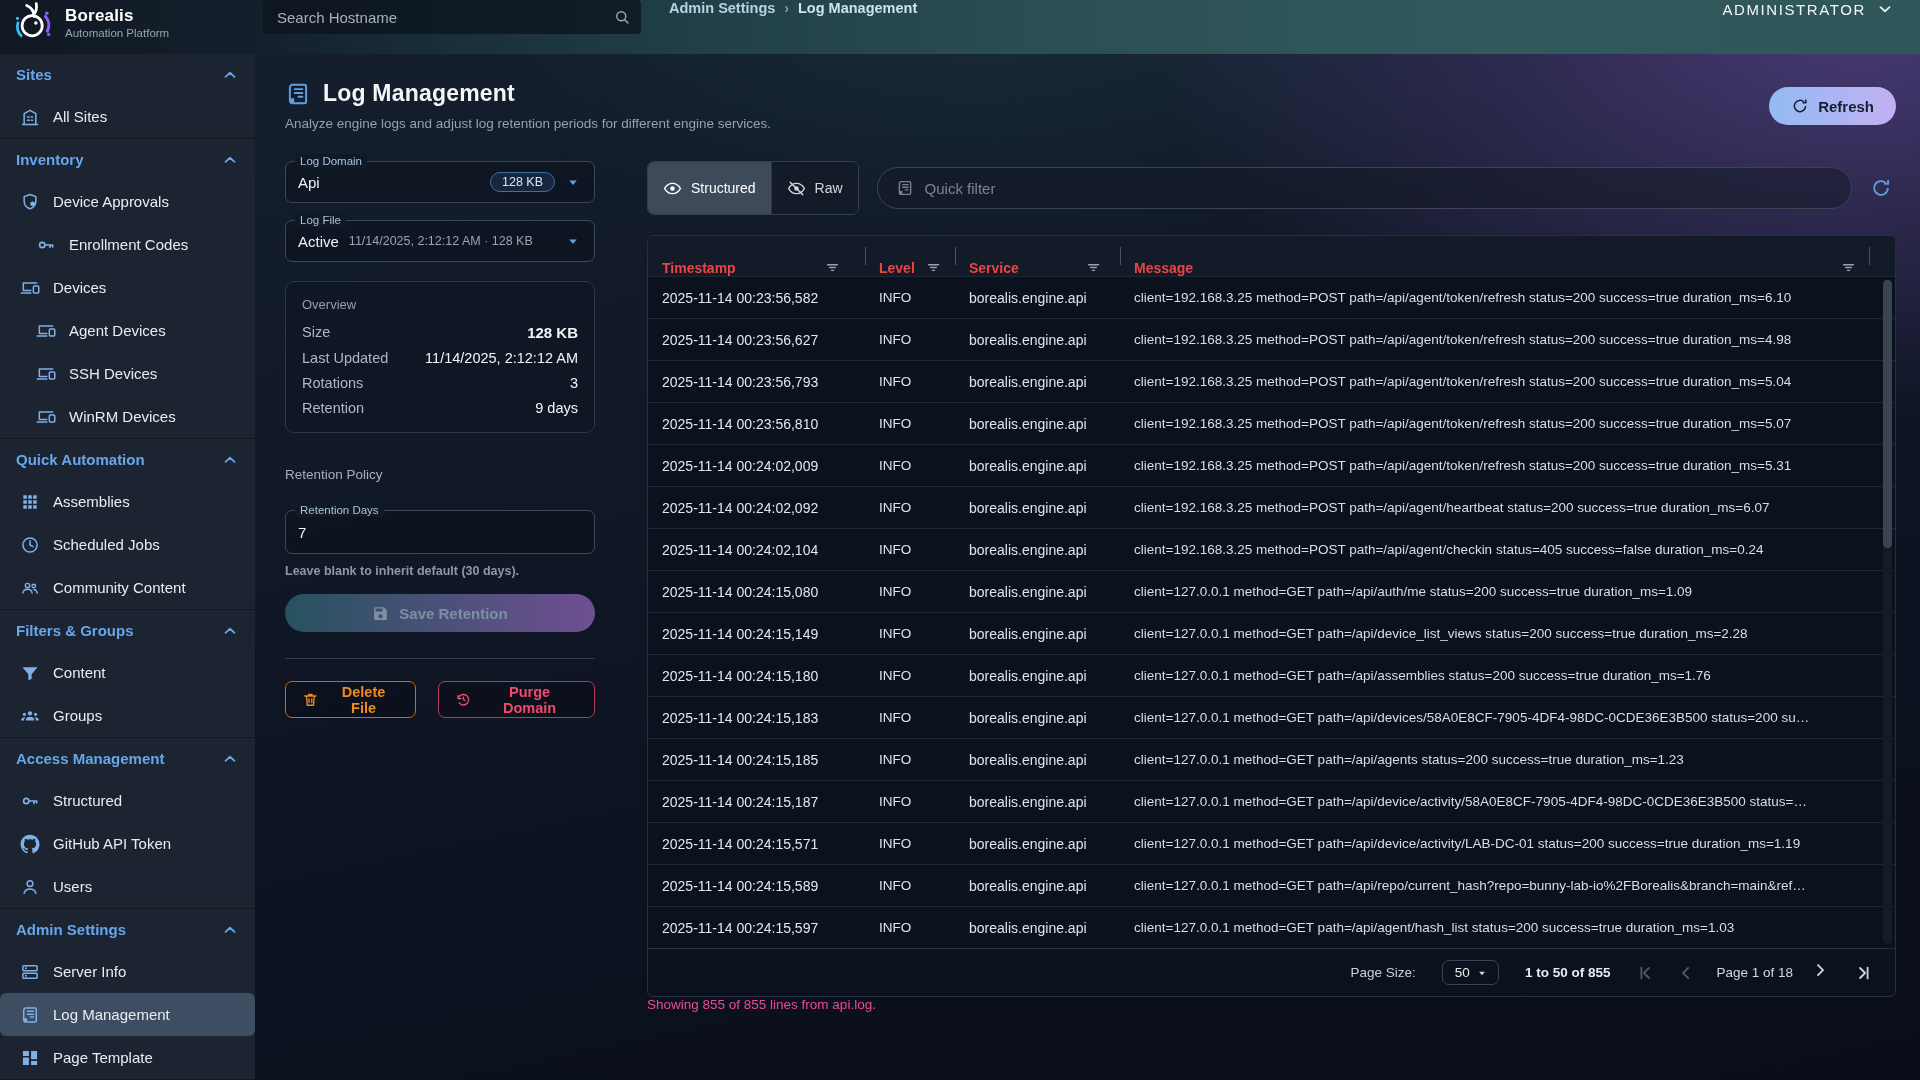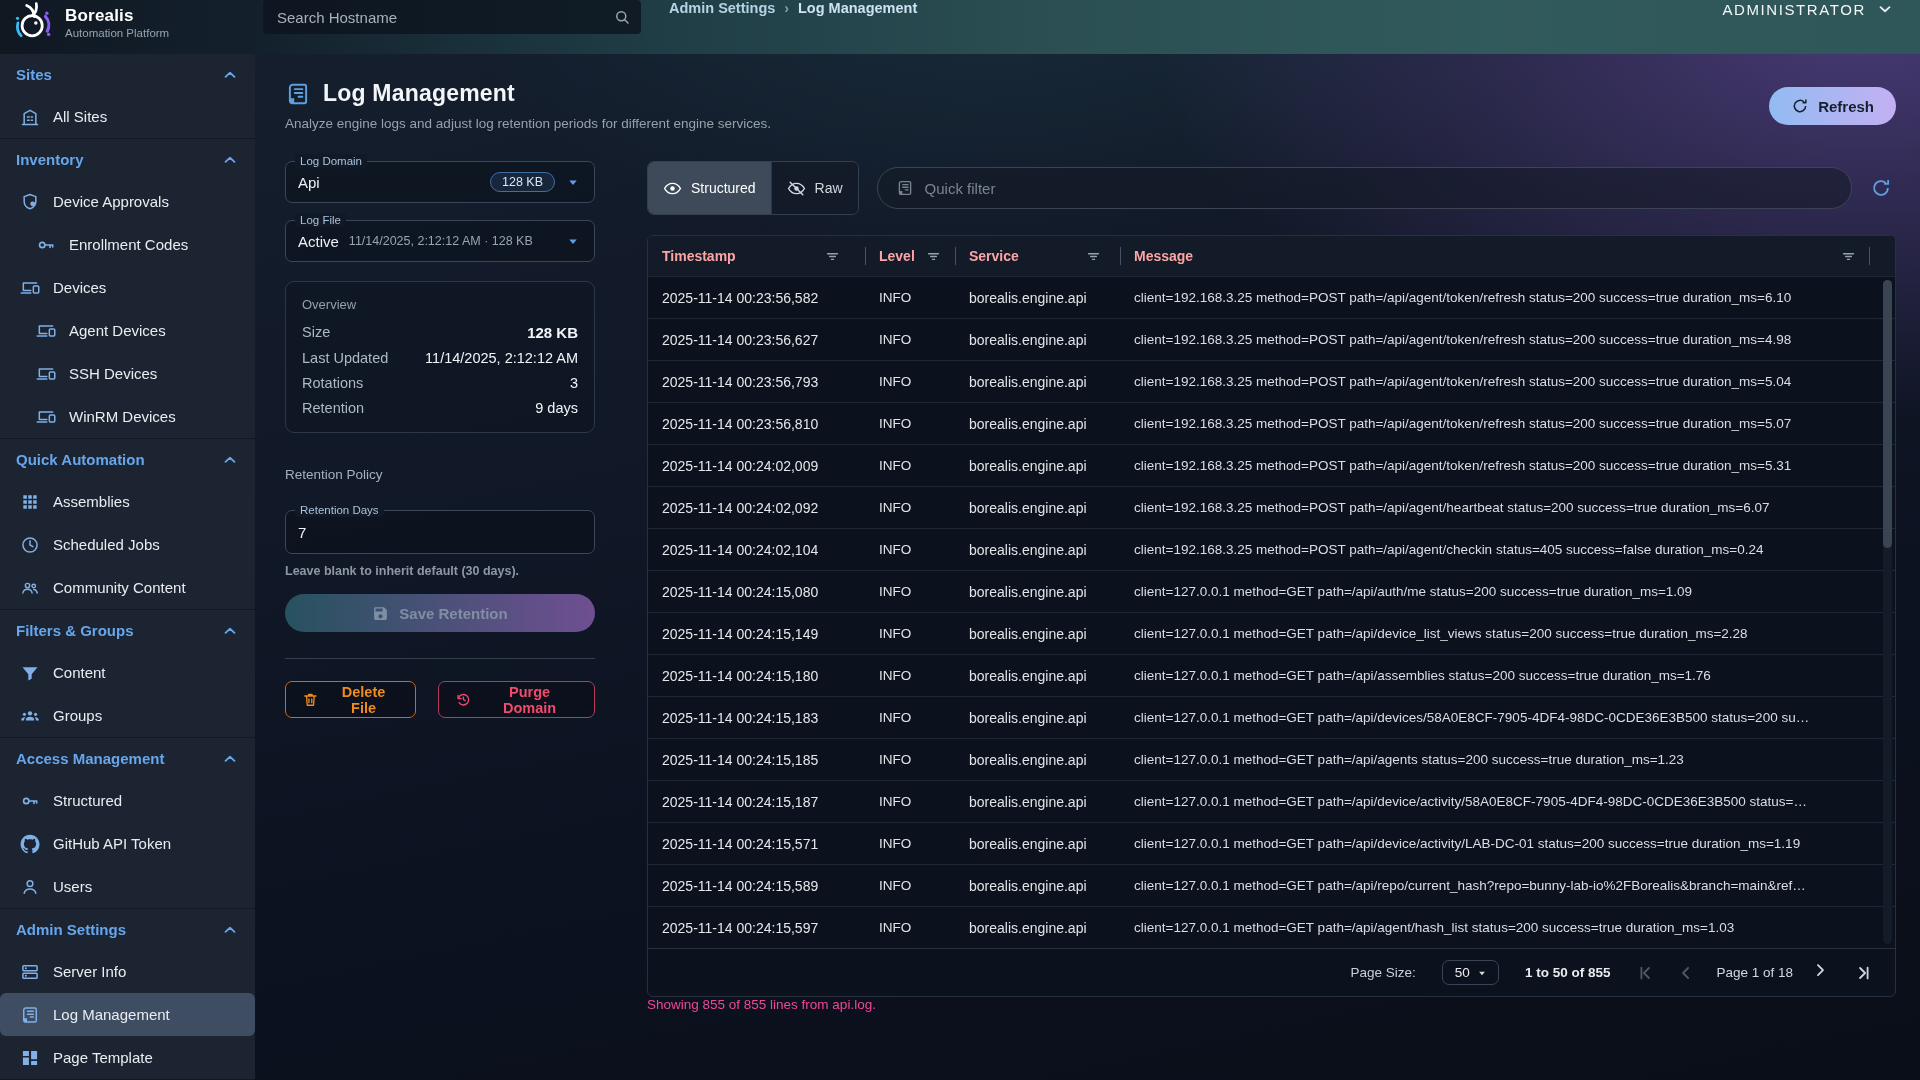--- a/index.html
+++ b/index.html
@@ -160,22 +160,22 @@
   .reload-btn { width:22px; height:22px; color:#5e9fe0; cursor:pointer; flex-shrink:0; margin-right:4px; }
 
   .table-card {
     margin-top:20px; border:1px solid #27303f; border-radius:6px; background:#0c121d;
     display:flex; flex-direction:column; position:relative; overflow:hidden;
   }
   .t-head {
     display:grid; grid-template-columns:217px 90px 165px 1fr 26px;
     background:#131a28; height:40px; align-items:center;
   }
-  .h-cell { position:relative; display:flex; align-items:center; gap:10px; padding:0 10px 0 14px;
-    font-size:14px; font-weight:bold; color:#fca5a5; height:100%; }
+  .h-cell { position:relative; display:flex; align-items:flex-end; gap:10px; padding:0 10px 0 14px;
+    font-size:14px; font-weight:bold; color:#ef4444; height:100%; }
   .h-cell:not(:first-child)::before {
     content:''; position:absolute; left:0; top:11px; width:1px; height:18px; background:#46526a;
   }
   .h-cell .f-icon { width:17px; height:17px; color:#98a2ae; cursor:pointer; }
   .h-cell.h-ts .f-icon { margin-left:auto; margin-right:14px; }
   .h-cell.h-msg .f-icon { margin-left:auto; margin-right:2px; }
   .h-gutter { position:relative; height:100%; }
   .h-gutter::before { content:''; position:absolute; left:0; top:11px; width:1px; height:18px; background:#46526a; }
 
   .t-rows { position:relative; }

